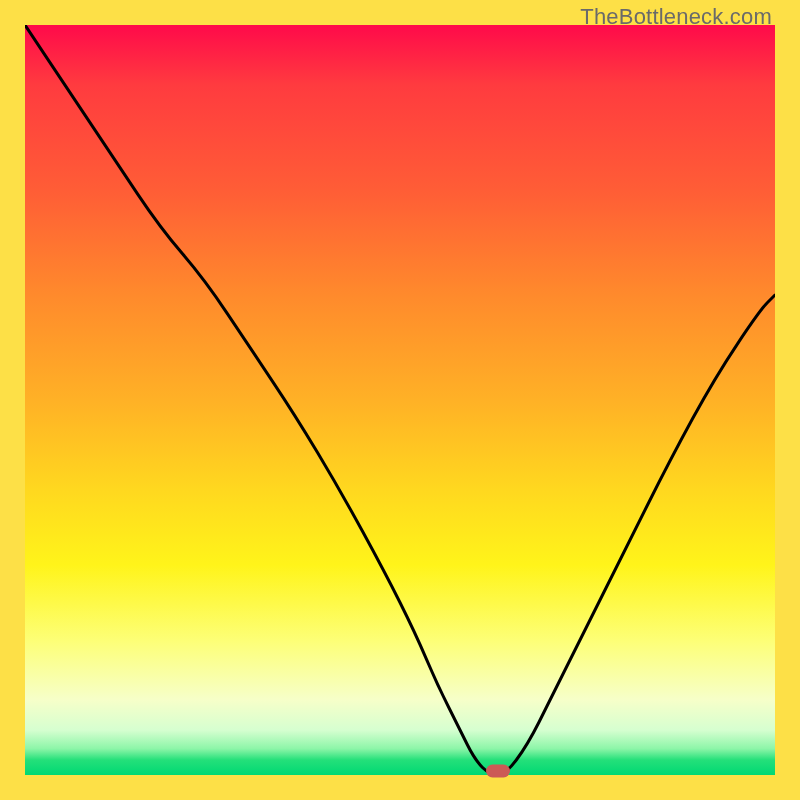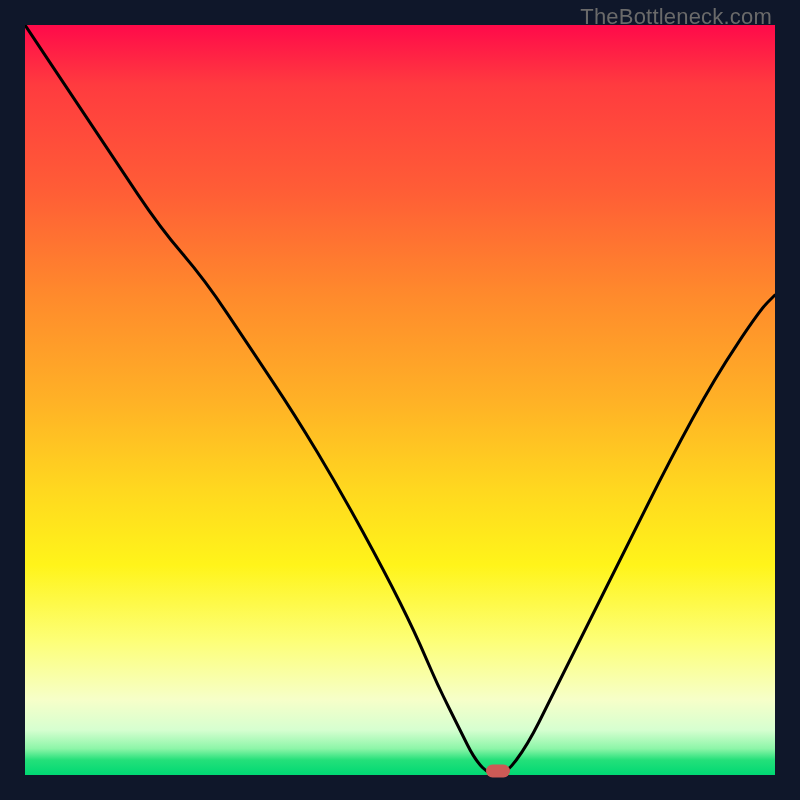--- a/index.html
+++ b/index.html
@@ -8,21 +8,21 @@
     width: 800px;
     height: 800px;
     background: #000;
     overflow: hidden;
     font-family: Arial, Helvetica, sans-serif;
   }
   .frame {
     position: relative;
     width: 800px;
     height: 800px;
-    background: #0f172a;
+    background: #fde047;
   }
   .plot-area {
     position: absolute;
     left: 25px;
     top: 25px;
     width: 750px;
     height: 750px;
     
     background: linear-gradient(
       to bottom,

